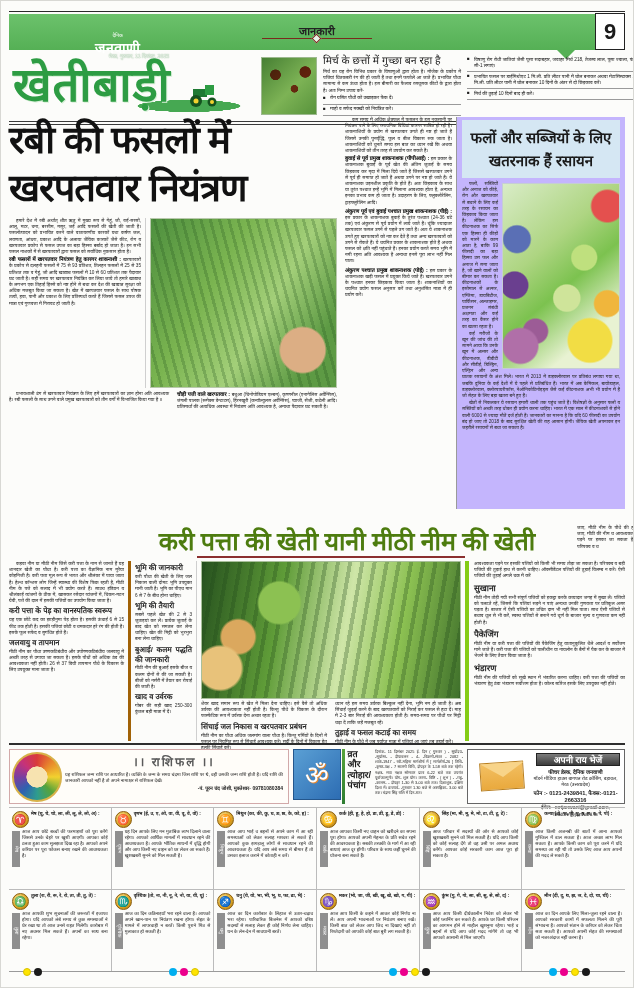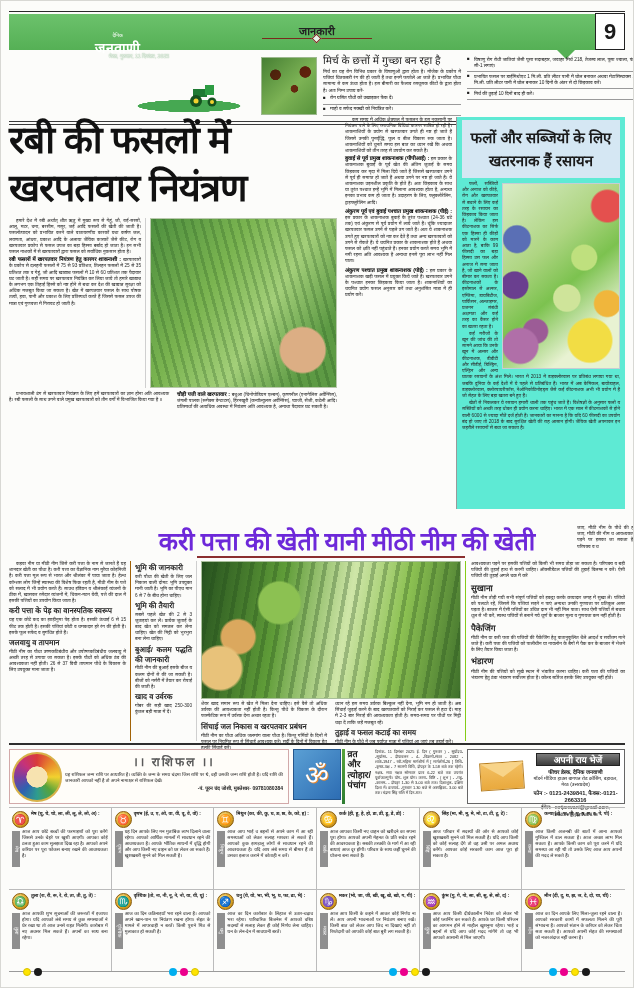--- a/index.html
+++ b/index.html
@@ -47,56 +47,56 @@
   .m-headline { font-size:38px; line-height:1.25; font-weight:900; letter-spacing:-1px; color:#111; }
   .m-leftrow { display:flex; margin-top:6px; }
   .m-ltext { width:137px; padding-right:4px; border-right:1px solid #cfcfcf; }
   .m-photo { flex:1; height:170px; margin-left:4px; border:1px solid #b9c9ad;
     background:
       radial-gradient(circle at 82% 78%, #dcae84 0 11%, transparent 12%),
       repeating-linear-gradient(75deg, rgba(36,84,30,.25) 0 3px, transparent 3px 9px),
       linear-gradient(120deg,#4e8f3f,#7ab450 35%,#a3cf79 60%,#5d9a44 85%); }
   .m-leftbottom { column-count:2; column-gap:8px; margin-top:3px; }
   .m-mid { width:116px; padding:0 4px; border-right:1px solid #9a9a9a; }
-  .m-right { flex:1; background:#5eead4; padding:3px 5px; }
+  .m-right { flex:1; background:#c4b5fd; padding:3px 5px; }
   .r-headbox { background:#d5e7f3; text-align:center; padding:7px 2px 8px; margin-bottom:3px; }
   .r-head1 { font-size:15px; font-weight:bold; }
   .r-head2 { font-size:15px; font-weight:900; margin-top:3px; }
   .vegphoto { float:right; width:118px; height:186px; margin:2px 0 2px 4px; border:1px solid #c5cdd4; background:
       radial-gradient(circle at 15% 88%, #b06fa8 0 9%, transparent 10%),
       radial-gradient(circle at 28% 80%, #9c5c96 0 7%, transparent 8%),
       radial-gradient(circle at 75% 85%, #f2dd44 0 12%, transparent 13%),
       radial-gradient(circle at 90% 65%, #f0b63c 0 8%, transparent 9%),
       radial-gradient(circle at 90% 12%, #e4504e 0 8%, transparent 9%),
       radial-gradient(circle at 12% 30%, #5a6fb5 0 8%, transparent 9%),
       radial-gradient(circle at 10% 55%, #6a3f8f 0 9%, transparent 10%),
       radial-gradient(circle at 55% 62%, #cfe49a 0 10%, transparent 11%),
       radial-gradient(circle at 70% 40%, #bfe07e 0 9%, transparent 10%),
       linear-gradient(140deg,#d9ecc7,#aed582 35%,#7cc24f 55%,#e8f2d2 80%); }
 
   
   .curry { top:522px; left:8px; right:8px; height:222px; border-bottom:2px solid #2e2e2e; }
-  .c-headline { position:absolute; left:112px; top:0px; width:452px; text-align:center; font-family:"Liberation Serif", serif; font-size:25px; font-weight:bold; color:#6d28d9; }
+  .c-headline { position:absolute; left:112px; top:0px; width:452px; text-align:center; font-family:"Liberation Serif", serif; font-size:25px; font-weight:bold; color:#4d7c0f; }
   .c-redline { position:absolute; left:188px; top:33px; width:268px; border-top:2px solid #8b2f2f; }
   .c-sidetext { position:absolute; left:568px; top:2px; width:58px; }
   .c-cols { position:absolute; left:0; top:38px; right:0; bottom:2px; display:flex; }
-  .c-a { width:122px; padding-right:4px; border-right:1px solid #a16207; }
+  .c-a { width:122px; padding-right:4px; border-right:3px solid #a16207; }
   .c-b { width:66px; padding:0 4px; border-right:1px solid #cfcfcf; }
   .c-center { width:268px; padding:0 4px; }
   .c-photo { width:100%; height:138px; border:1px solid #a9bf9b; background:
       radial-gradient(circle at 7% 78%, #e8c27a 0 8%, transparent 9%),
       radial-gradient(circle at 14% 55%, #dba85e 0 7%, transparent 8%),
       radial-gradient(circle at 30% 30%, #8cc152 0 10%, transparent 11%),
       repeating-linear-gradient(100deg, rgba(30,70,25,.28) 0 4px, transparent 4px 12px),
       linear-gradient(100deg,#27521f,#5f9c38 30%,#cfe6a8 55%,#8cc152 75%,#3f702b); }
   .c-underphoto { display:flex; margin-top:2px; }
   .c-u1 { width:50%; padding-right:4px; }
   .c-u2 { width:50%; padding-left:4px; }
   .c-bighead { font-weight:bold; font-size:7.5px; margin:2px 0 1px; }
-  .c-e { flex:1; padding-left:5px; border-left:1px solid #84cc16; }
+  .c-e { flex:1; padding-left:5px; border-left:4px solid #84cc16; }
   .c-e .c-bighead { font-size:8.5px; margin-top:3px; }
 
   
   .band { top:748px; left:8px; right:8px; height:55px; display:flex; gap:4px; }
   .rashifal { width:280px; border:1px solid #d2a9a9; display:flex; padding:2px; background:#fffdf9; }
   .wheel { width:50px; height:50px; border-radius:50%; border:2px solid #d8b24a;
     background:radial-gradient(circle at center, #f7e3b0 0 32%, transparent 33%),
     conic-gradient(#d93a3a,#e8872c,#f2d12f,#57a33a,#2e9c8f,#2f62b0,#7a3fa0,#c5327a,#d93a3a); }
   .r-txt { flex:1; padding:1px 3px; text-align:center; }
   .r-title { font-size:12px; font-weight:bold; color:#5a5a5a; letter-spacing:2px; }
@@ -148,20 +148,21 @@
   <div class="dateline">मेरठ, गुरुवार, 11 दिसंबर, 2025</div>
   <div class="sectionname">जानकारी</div>
   <div class="ornament">
       <i></i>
     </div>
 </div>
 <div class="abs pagenum">9</div>
 
 <div class="abs masthead">
   <div class="kbground"></div>
+  <div class="kbtitle">खेतीबाड़ी</div>
   <svg class="tractor" width="40" height="26" viewBox="0 0 40 26">
     <rect x="8" y="6" width="14" height="8" fill="#1f7a33"></rect>
     <rect x="20" y="2" width="9" height="10" fill="#2d9c43"></rect>
     <circle cx="11" cy="18" r="6" fill="#15531f"></circle>
     <circle cx="11" cy="18" r="2.5" fill="#f2d12f"></circle>
     <circle cx="27" cy="19" r="4.5" fill="#15531f"></circle>
     <circle cx="27" cy="19" r="2" fill="#f2d12f"></circle>
   </svg>
   <div class="chilithumb"></div>
   <div class="tipblock">

